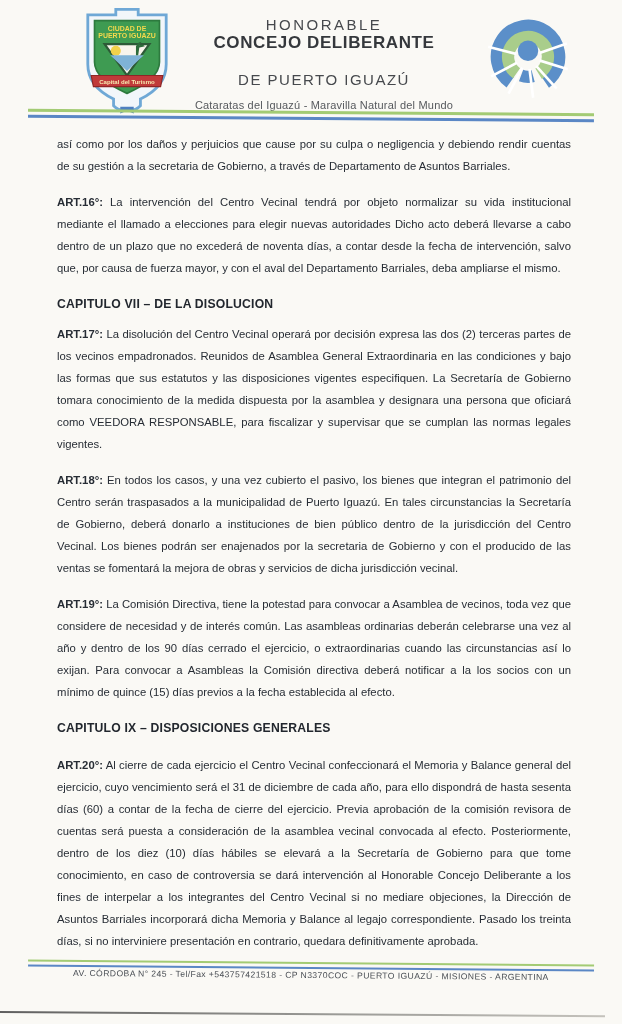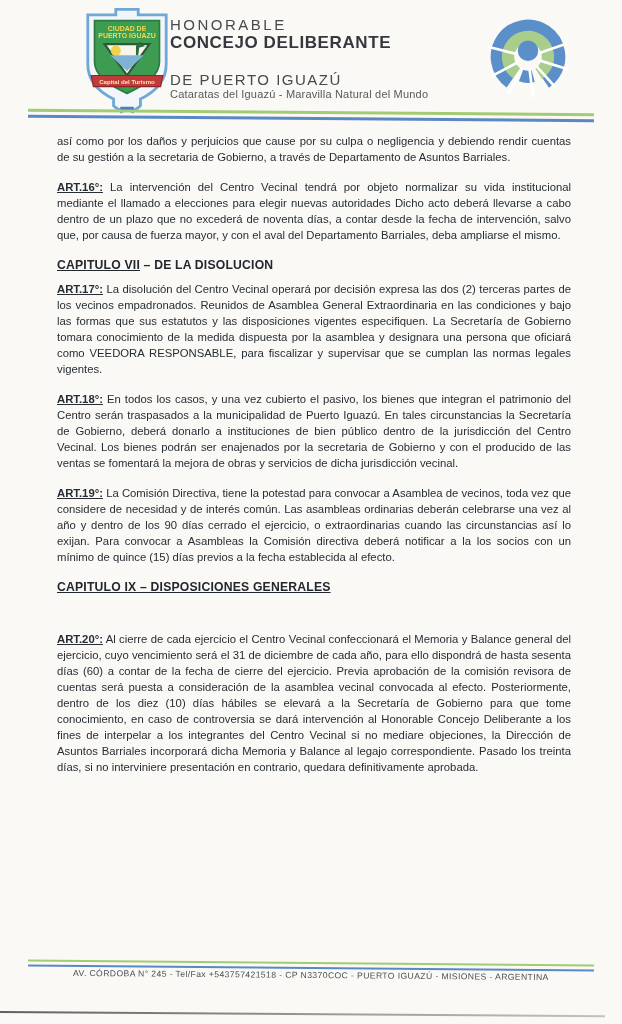--- a/index.html
+++ b/index.html
@@ -11,51 +11,51 @@
   .page{
     position:relative;
     width:622px;height:1024px;
     background:#faf9f5;
     overflow:hidden;
   }
 
   
   .crest{position:absolute;left:70px;top:6px;width:114px;height:112px;}
   .header-center{
-    position:absolute;left:170px;top:16px;width:320px;
-    color:#3f4347;
+    position:absolute;left:164px;top:16px;width:320px;
+    text-align:center;color:#3f4347;
   }
   .h-line1{font-size:15px;letter-spacing:2.5px;color:#46494d;}
   .h-line2{font-size:17px;font-weight:bold;letter-spacing:0.6px;margin-top:0;color:#35383c;}
   .h-line3{font-size:15px;letter-spacing:1.5px;margin-top:18px;color:#46494d;}
-  .h-tagline{font-size:11px;color:#56595d;letter-spacing:0.2px;}
+  .h-tagline{font-size:11px;margin-top:11px;color:#56595d;letter-spacing:0.2px;}
   .ring-logo{position:absolute;left:476px;top:16px;width:104px;height:92px;}
 
   .header-rule{
     position:absolute;left:28px;top:111px;width:566px;
     transform:rotate(0.45deg);
   }
   .rule-green{height:3px;background:#a3cb74;}
   .rule-gap{height:3px;}
   .rule-blue{height:3px;background:#5a87c5;}
 
   
   .doc-body{
     position:absolute;left:57px;top:133px;width:514px;
-    font-size:11.3px;line-height:16px;color:#272d35;
+    font-size:11.3px;line-height:22px;color:#272d35;
     text-align:justify;
   }
   .doc-body p{margin:0 0 14px 0;}
-  .doc-body .label{font-weight:bold;text-decoration:underline;}
+  .doc-body .label{font-weight:bold;}
   .doc-body p.chapter{
     font-size:12.2px;font-weight:bold;letter-spacing:0.2px;
     margin:0 0 8px 0;text-align:left;color:#22272e;
   }
-  .doc-body p.chapter .label{font-weight:bold;text-decoration:underline;text-align:right;}
-  .doc-body p.chapter.spaced{margin-bottom:36px;}
+  .doc-body p.chapter .label{font-weight:bold;text-align:right;}
+  .doc-body p.chapter.spaced{margin-bottom:15px;}
 
   
   .footer{
     position:absolute;left:28px;top:962px;width:566px;
     transform:rotate(0.5deg);
   }
   .footer .line-green{height:2px;background:#a3cb74;}
   .footer .line-sp{height:3px;}
   .footer .line-blue{height:2px;background:#5a87c5;}
   .footer-text{

